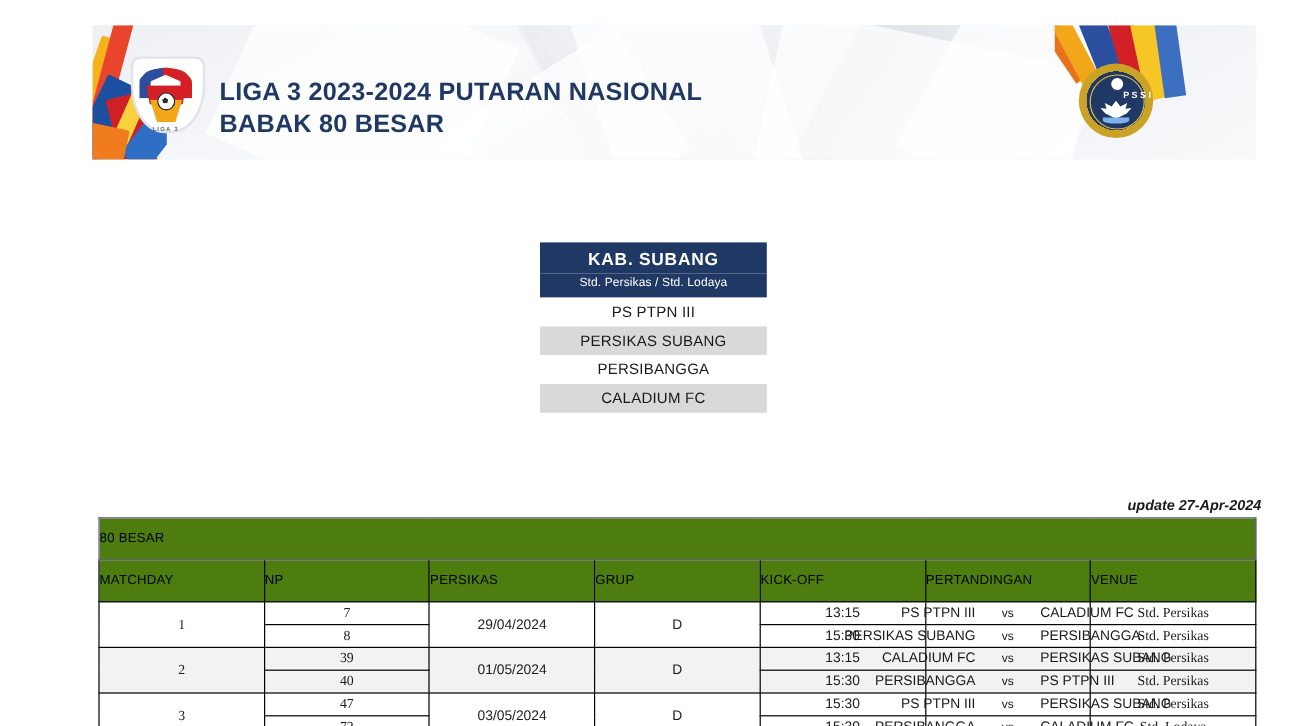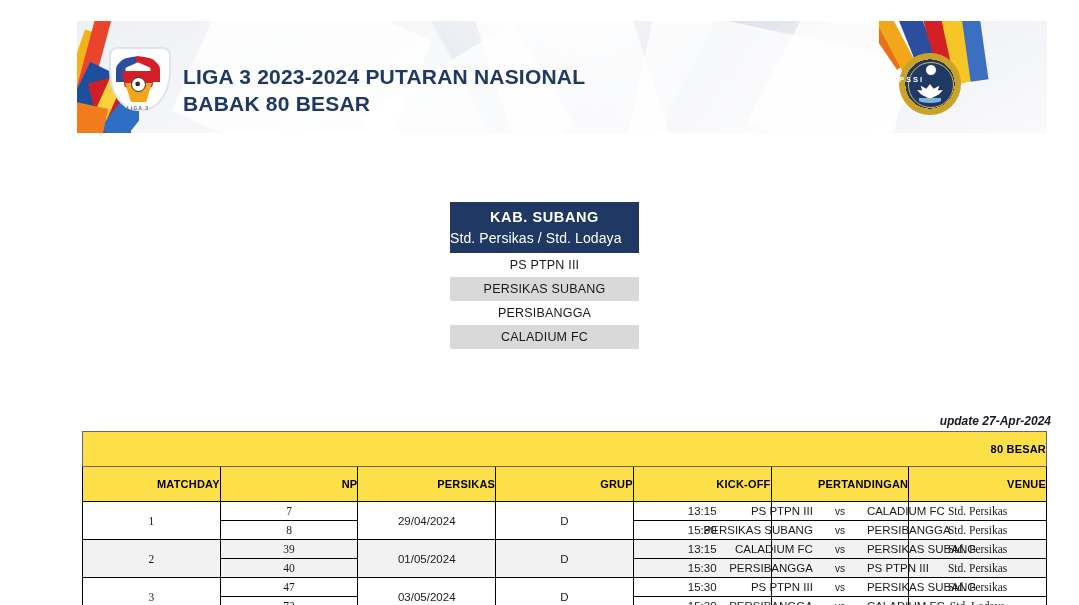--- a/index.html
+++ b/index.html
@@ -101,41 +101,41 @@
   .pssi .inner{
     position:absolute;left:9px;top:9px;width:44px;height:44px;border-radius:50%;
     background:#1f3864;border:1.5px solid #d8bb49;
   }
   .pssi .pball{
     position:absolute;left:26px;top:11px;width:10px;height:10px;border-radius:50%;
     background:#fff;border:1px solid #1f3864;
   }
   .pssi .ptxt{
     position:absolute;left:0;right:0;top:22px;text-align:left;color:#ffffff;
-    font-size:7.5px;font-weight:bold;letter-spacing:2px;
+    font-size:7.5px;font-weight:bold;letter-spacing:2px;padding-left:37px;
   }
   .pssi .garuda{
     position:absolute;left:18px;top:31px;width:26px;height:15px;background:#ffffff;
     clip-path:polygon(50% 0,64% 32%,86% 12%,80% 44%,100% 40%,84% 70%,50% 100%,16% 70%,0 40%,20% 44%,14% 12%,36% 32%);
   }
   .pssi .wave{
     position:absolute;left:20px;top:45px;width:22px;height:5px;background:#7fb2e5;
     border-radius:0 0 60% 60%;
   }
 
   
   .group-card{position:absolute;left:450px;top:202px;width:189px;}
   .gc-title{
     background:#1f3864;color:#ffffff;text-align:center;
     font-size:14.5px;font-weight:bold;letter-spacing:.6px;
     padding:7px 0 3px 0;
   }
   .gc-sub{
-    background:#1f3864;color:#ffffff;text-align:left;
-    font-size:14px;padding:2px 0 7px 0;letter-spacing:.1px;
+    background:#1f3864;color:#ffffff;text-align:center;
+    font-size:10px;padding:2px 0 7px 0;letter-spacing:.1px;
   }
   .gc-grup{
     background:#0070c0;color:#ffffff;text-align:center;
     font-size:13px;font-weight:bold;letter-spacing:.4px;
     padding:5px 0 5px 0;
   }
   .gc-team{
     text-align:center;font-size:12.5px;color:#1a1a1a;
     padding:5px 0 5px 0;background:#ffffff;letter-spacing:.2px;
   }
@@ -152,22 +152,22 @@
     position:absolute;left:82px;top:431px;width:965px;
     border-collapse:collapse;table-layout:fixed;
   }
   .sched td,.sched th{border:1px solid #000000;padding:0;}
   .band{
     background:#6b5b87;color:#ffffff;text-align:center;
     font-weight:bold;font-size:12px;letter-spacing:.3px;
     height:18px;border:1px solid #6b5b87 !important;
   }
   .sched thead th{
-    background:#fde047;color:#000000;font-weight:bold;
-    font-size:11px;height:34px;text-align:right;letter-spacing:.2px;
+    background:#4d7c0f;color:#000000;font-weight:normal;
+    font-size:11px;height:34px;text-align:left;letter-spacing:.2px;
   }
   .sched thead th.venue-h{font-size:11px;}
   .sched tbody td{
     height:18px;font-size:11.5px;color:#1a1a1a;text-align:center;background:#ffffff;
   }
   tr.stripe td{background:#f2f2f2;}
   td.np{font-family:"Liberation Serif", serif;font-size:10px;}
   td.md{font-family:"Liberation Serif", serif;font-size:10px;}
   td.venue{font-family:"Liberation Serif", serif;font-size:10.5px;}
   td.date{font-size:11.5px;}

